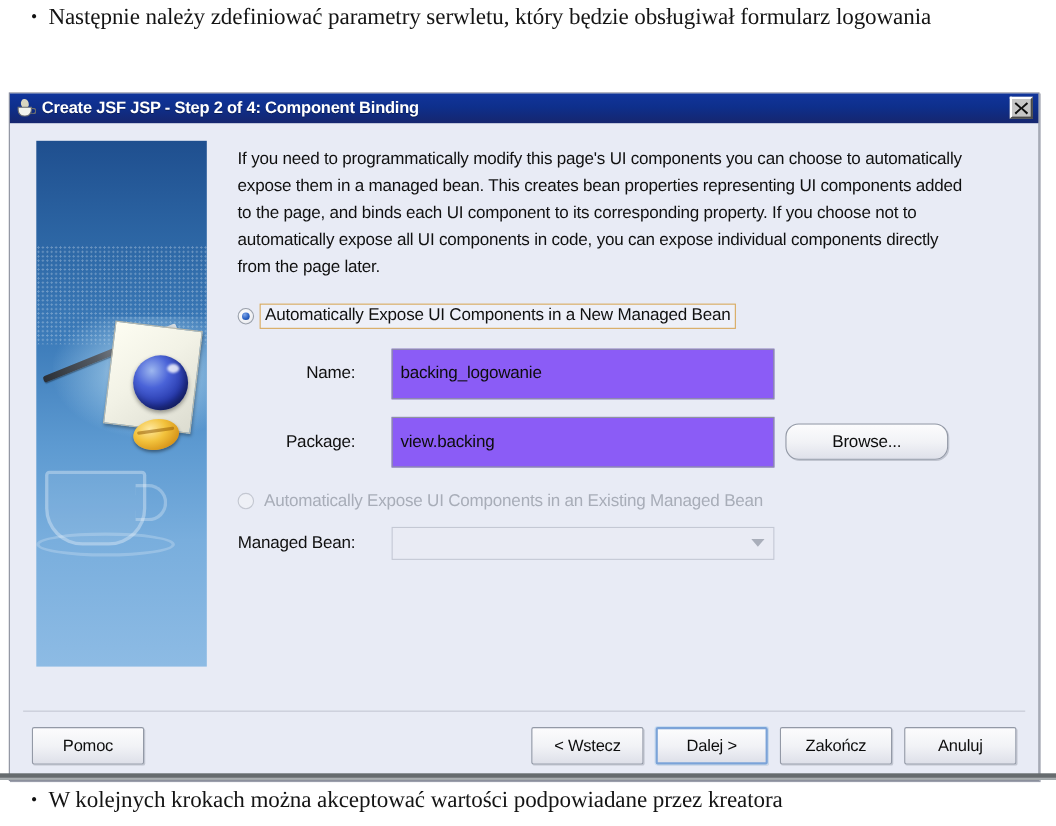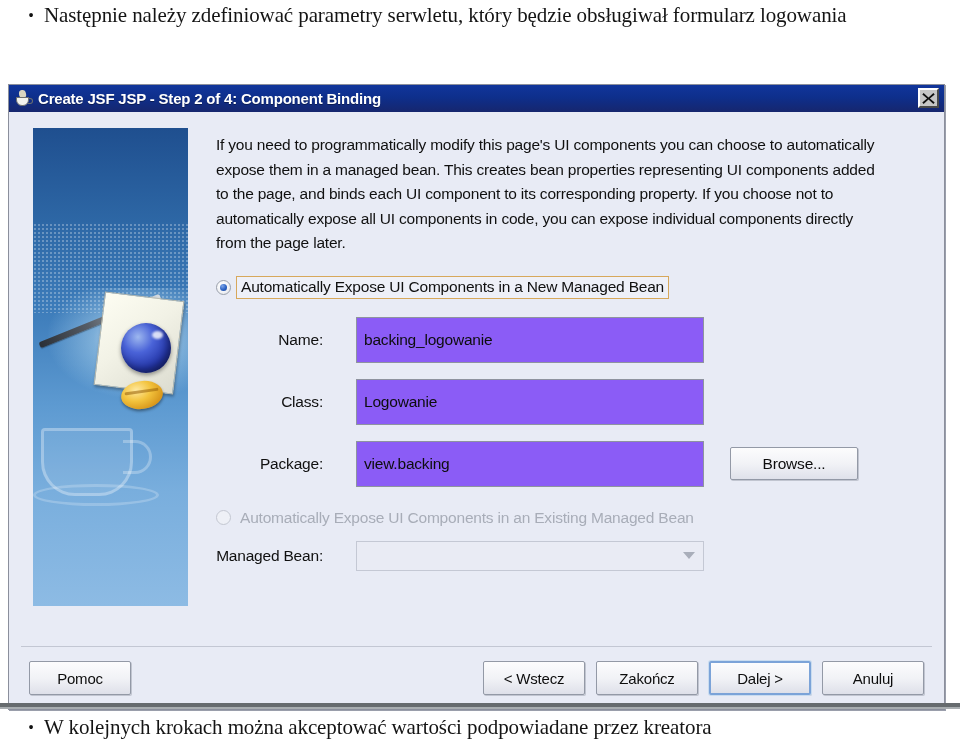--- a/index.html
+++ b/index.html
@@ -369,32 +369,32 @@
     padding: 0 8px;
     cursor: default;
   }
   .combo-arrow {
     width: 0; height: 0;
     border-left: 6px solid transparent;
     border-right: 6px solid transparent;
     border-top: 7px solid #a9aeba;
   }
   .browse-btn {
-    margin-left: 26px;
-    width: 128px;
+    margin-left: 10px;
+    width: 148px;
     height: 33px;
     display: flex;
     align-items: center;
     justify-content: center;
     font-size: 15.5px;
     color: #0d0d0d;
     letter-spacing: -0.2px;
     background: linear-gradient(to bottom, #fcfcfd 0%, #f1f2f6 52%, #dfe1ea 100%);
     border: 1px solid #9399a6;
-    border-radius: 2px;
+    border-radius: 12px;
     box-shadow: 1px 1px 0 rgba(120,125,140,.35);
     box-sizing: border-box;
     cursor: pointer;
   }
 
   
   #footer {
     flex: 0 0 auto;
     border-top: 1px solid #c3c7d3;
     margin: 0 12px;
@@ -477,24 +477,20 @@
         <span class="radio-label focused">Automatically Expose UI Components in a New Managed Bean</span>
       </div>
 
       <div id="form-area">
 
         <div class="field-row">
           <div class="field-label">Name:</div>
           <div class="text-input">backing_logowanie</div>
         </div>
 
-        <div class="field-row">
-          <div class="field-label">Class:</div>
-          <div class="text-input">Logowanie</div>
-        </div>
 
         <div class="field-row">
           <div class="field-label">Package:</div>
           <div class="text-input">view.backing</div>
           <div class="browse-btn">Browse...</div>
         </div>
 
       </div>
 
       <div class="radio-row third">
@@ -509,22 +505,22 @@
         </div>
       </div>
 
     </div>
   </div>
 
   <div id="footer">
     <div class="dlg-btn" id="help-button">Pomoc</div>
     <div class="spacer"></div>
     <div class="dlg-btn">&lt; Wstecz</div>
+    <div class="dlg-btn default">Dalej &gt;</div>
     <div class="dlg-btn">Zakończ</div>
-    <div class="dlg-btn default">Dalej &gt;</div>
     <div class="dlg-btn">Anuluj</div>
   </div>
 
 </div>
 
 <div id="slide-rule"></div>
 
 <div id="bottom-text-block" class="slide-text">
   <div class="bullet-row">
     <div class="bullet-dot">•</div>

